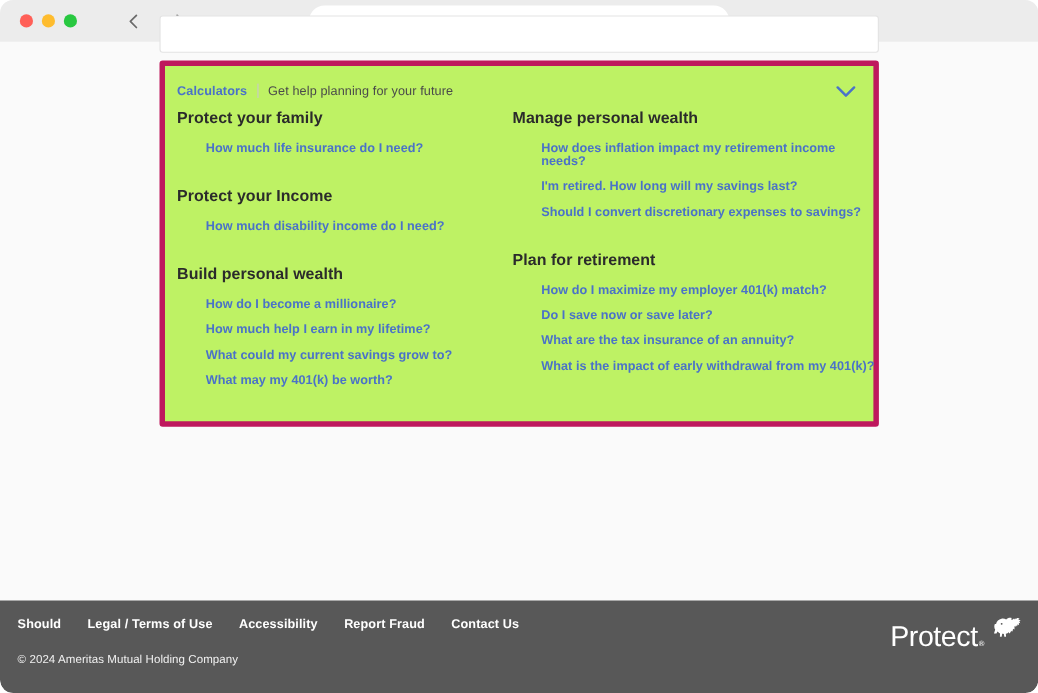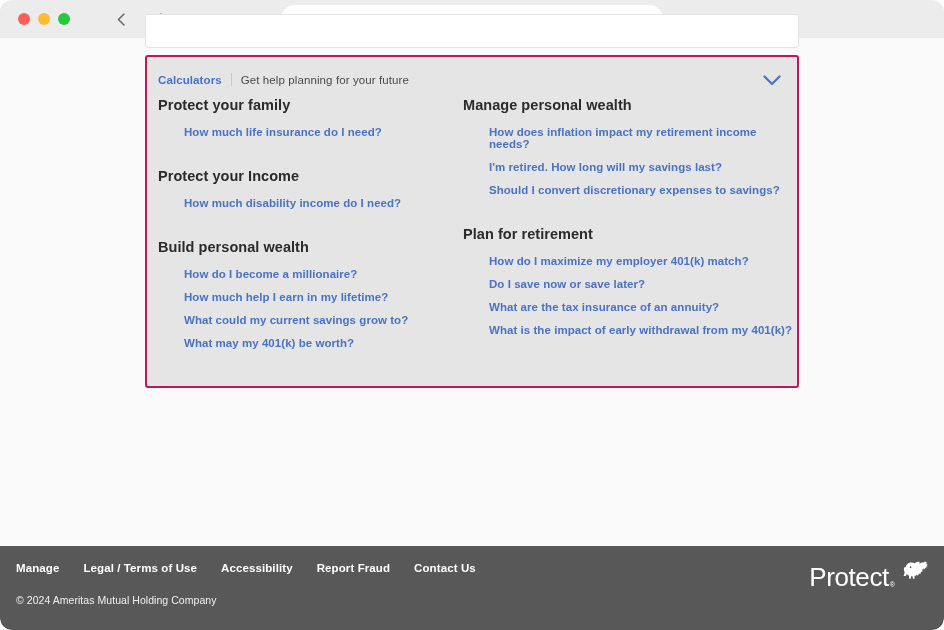--- a/index.html
+++ b/index.html
@@ -68,22 +68,22 @@
     background: #ffffff;
     border: 1px solid #e3e3e3;
     border-radius: 3px;
   }
 
   
   .card {
     position: absolute;
     left: 145px; top: 17px;
     width: 654px; height: 333px;
-    background: #e5e5e5;
-    border: 2px solid #be185d;
+    background: #bef264;
+    border: 5px solid #be185d;
     border-radius: 3px;
   }
 
   .card-head {
     position: absolute;
     left: 11px; top: 16px; right: 11px;
     display: flex; align-items: center;
   }
   .crumb-link {
     font-size: 11.5px; color: #4a72c8; font-weight: 600;
@@ -266,21 +266,21 @@
             </div>
           </div>
 
         </div>
 
       </div>
     </div>
 
     <div class="footer">
       <div class="footer-links">
-        <a class="flink">Manage</a>
+        <a class="flink">Should</a>
         <a class="flink">Legal / Terms of Use</a>
         <a class="flink">Accessibility</a>
         <a class="flink">Report Fraud</a>
         <a class="flink">Contact Us</a>
       </div>
       <div class="copyright">© 2024 Ameritas Mutual Holding Company</div>
 
       <div class="logo">
         <span class="logo-word">Protect</span>
         <span class="logo-reg">®</span>

